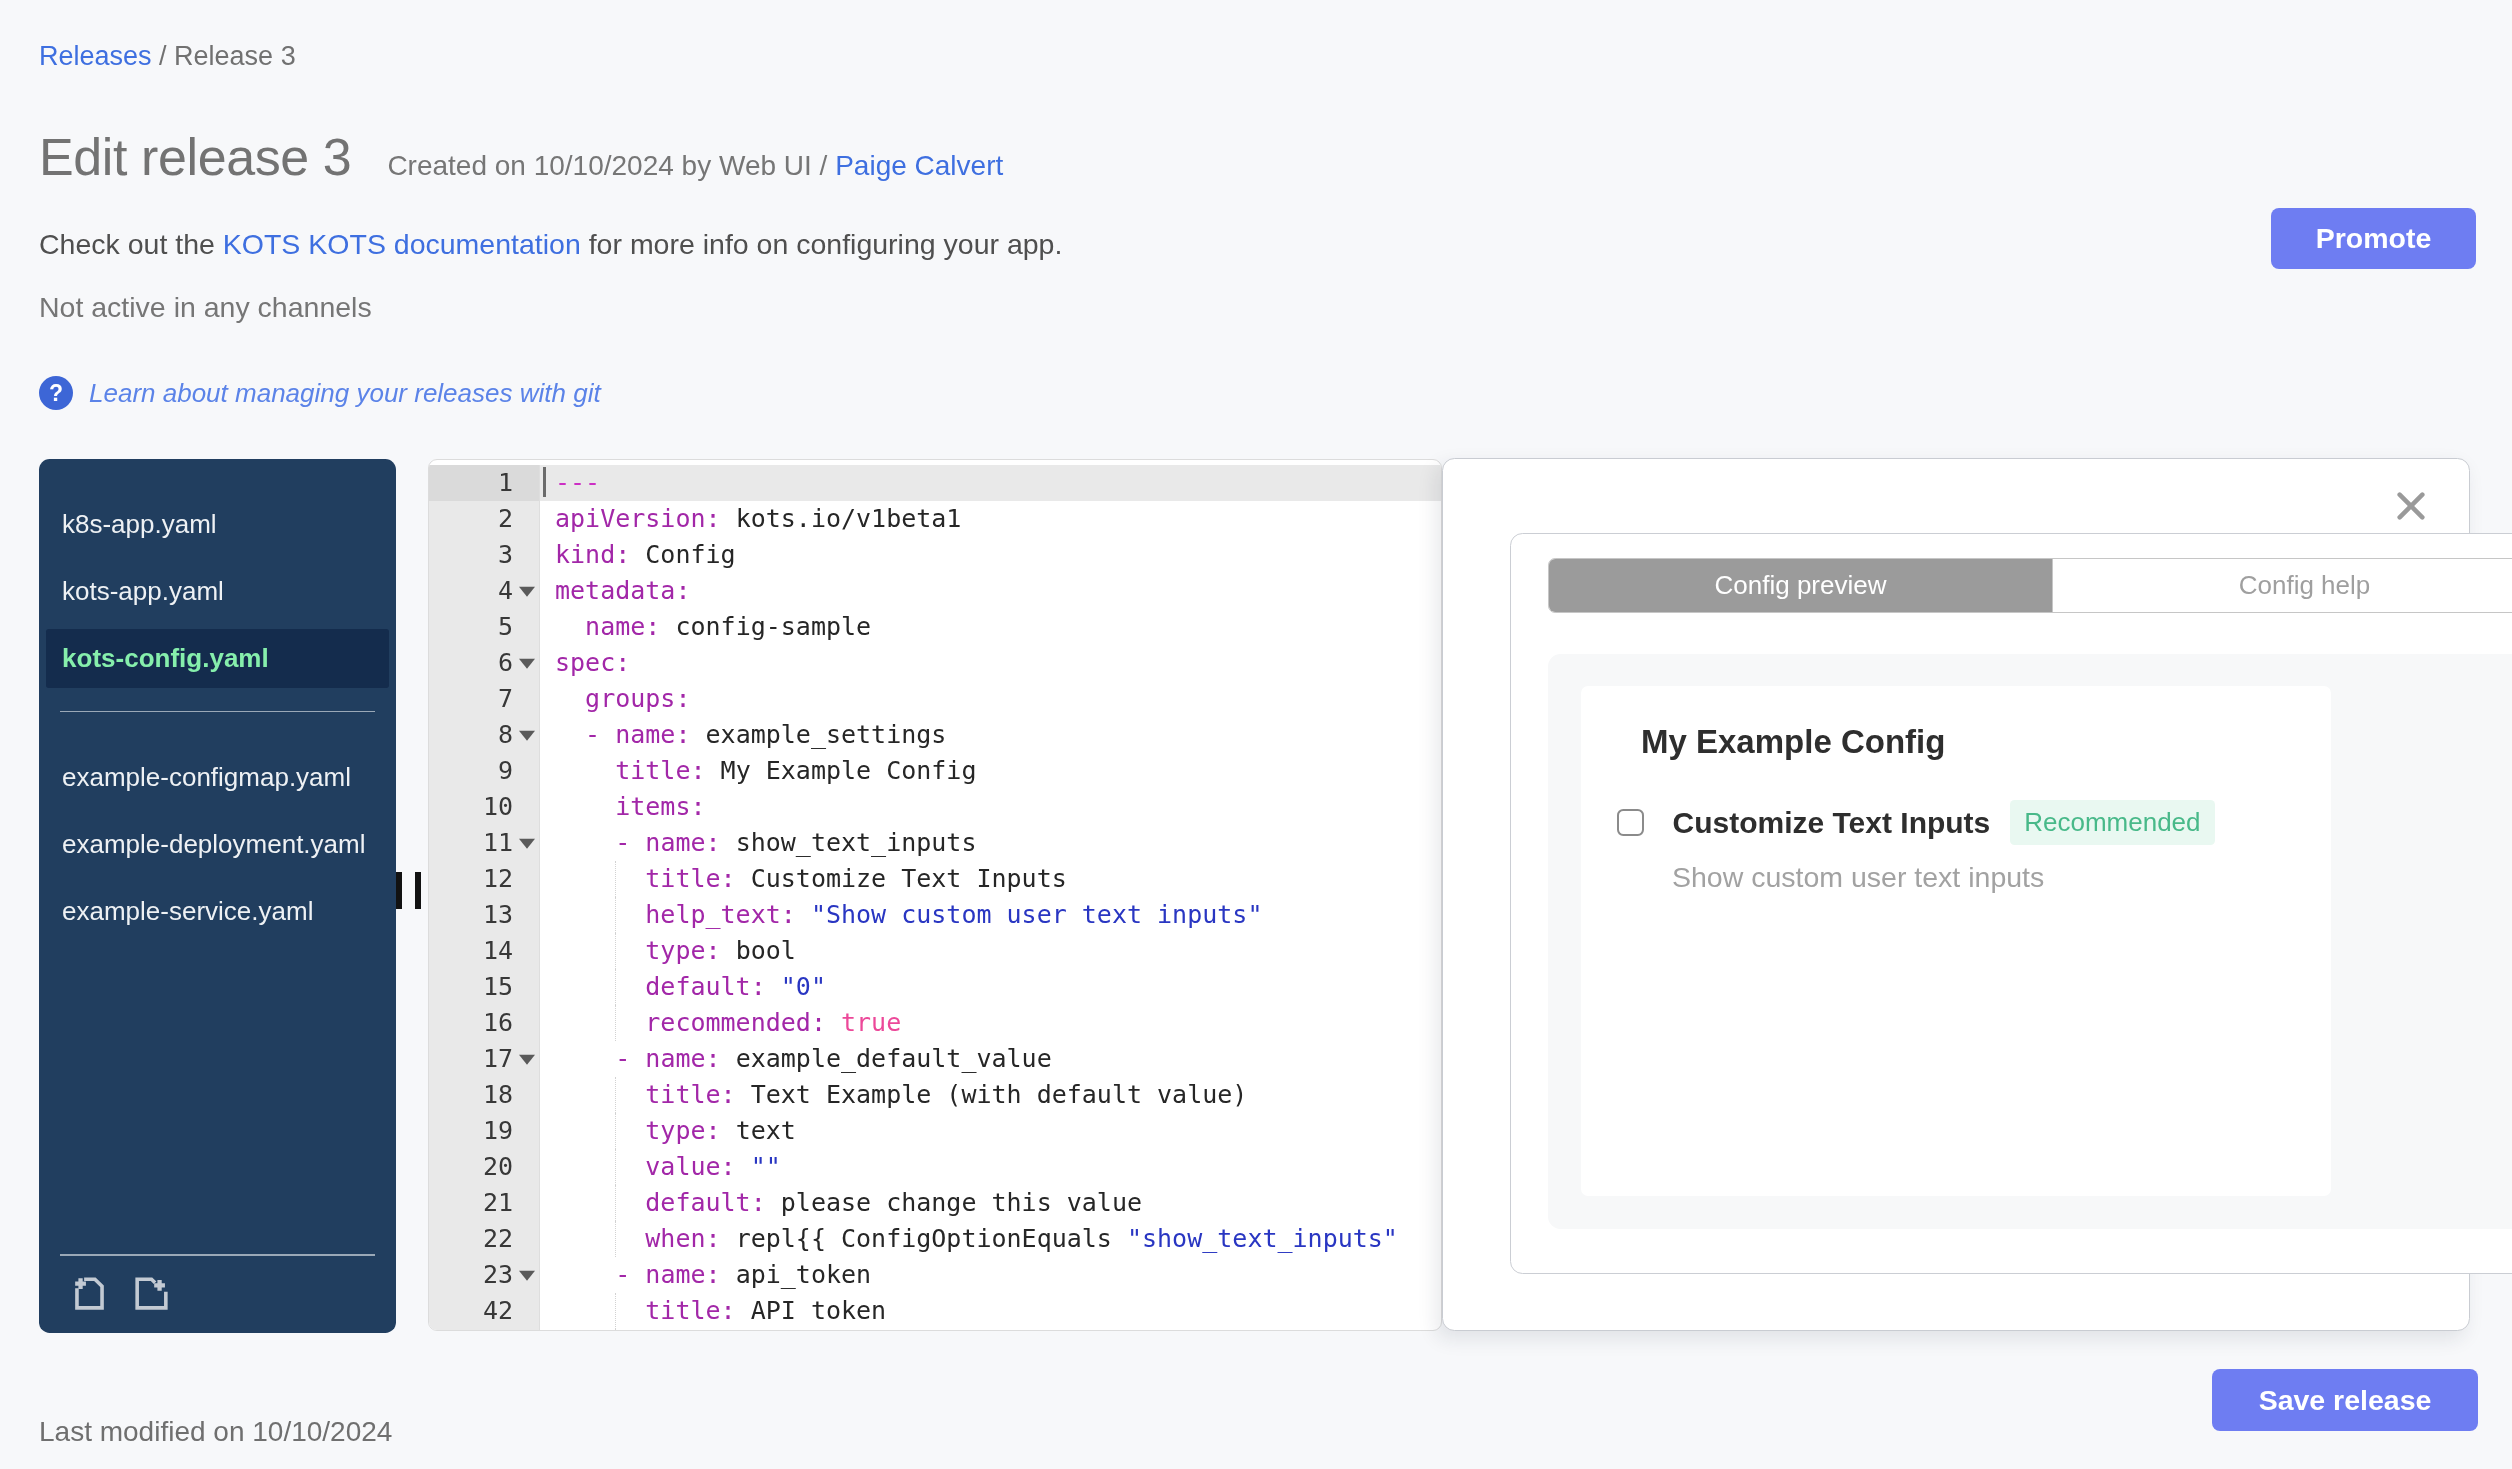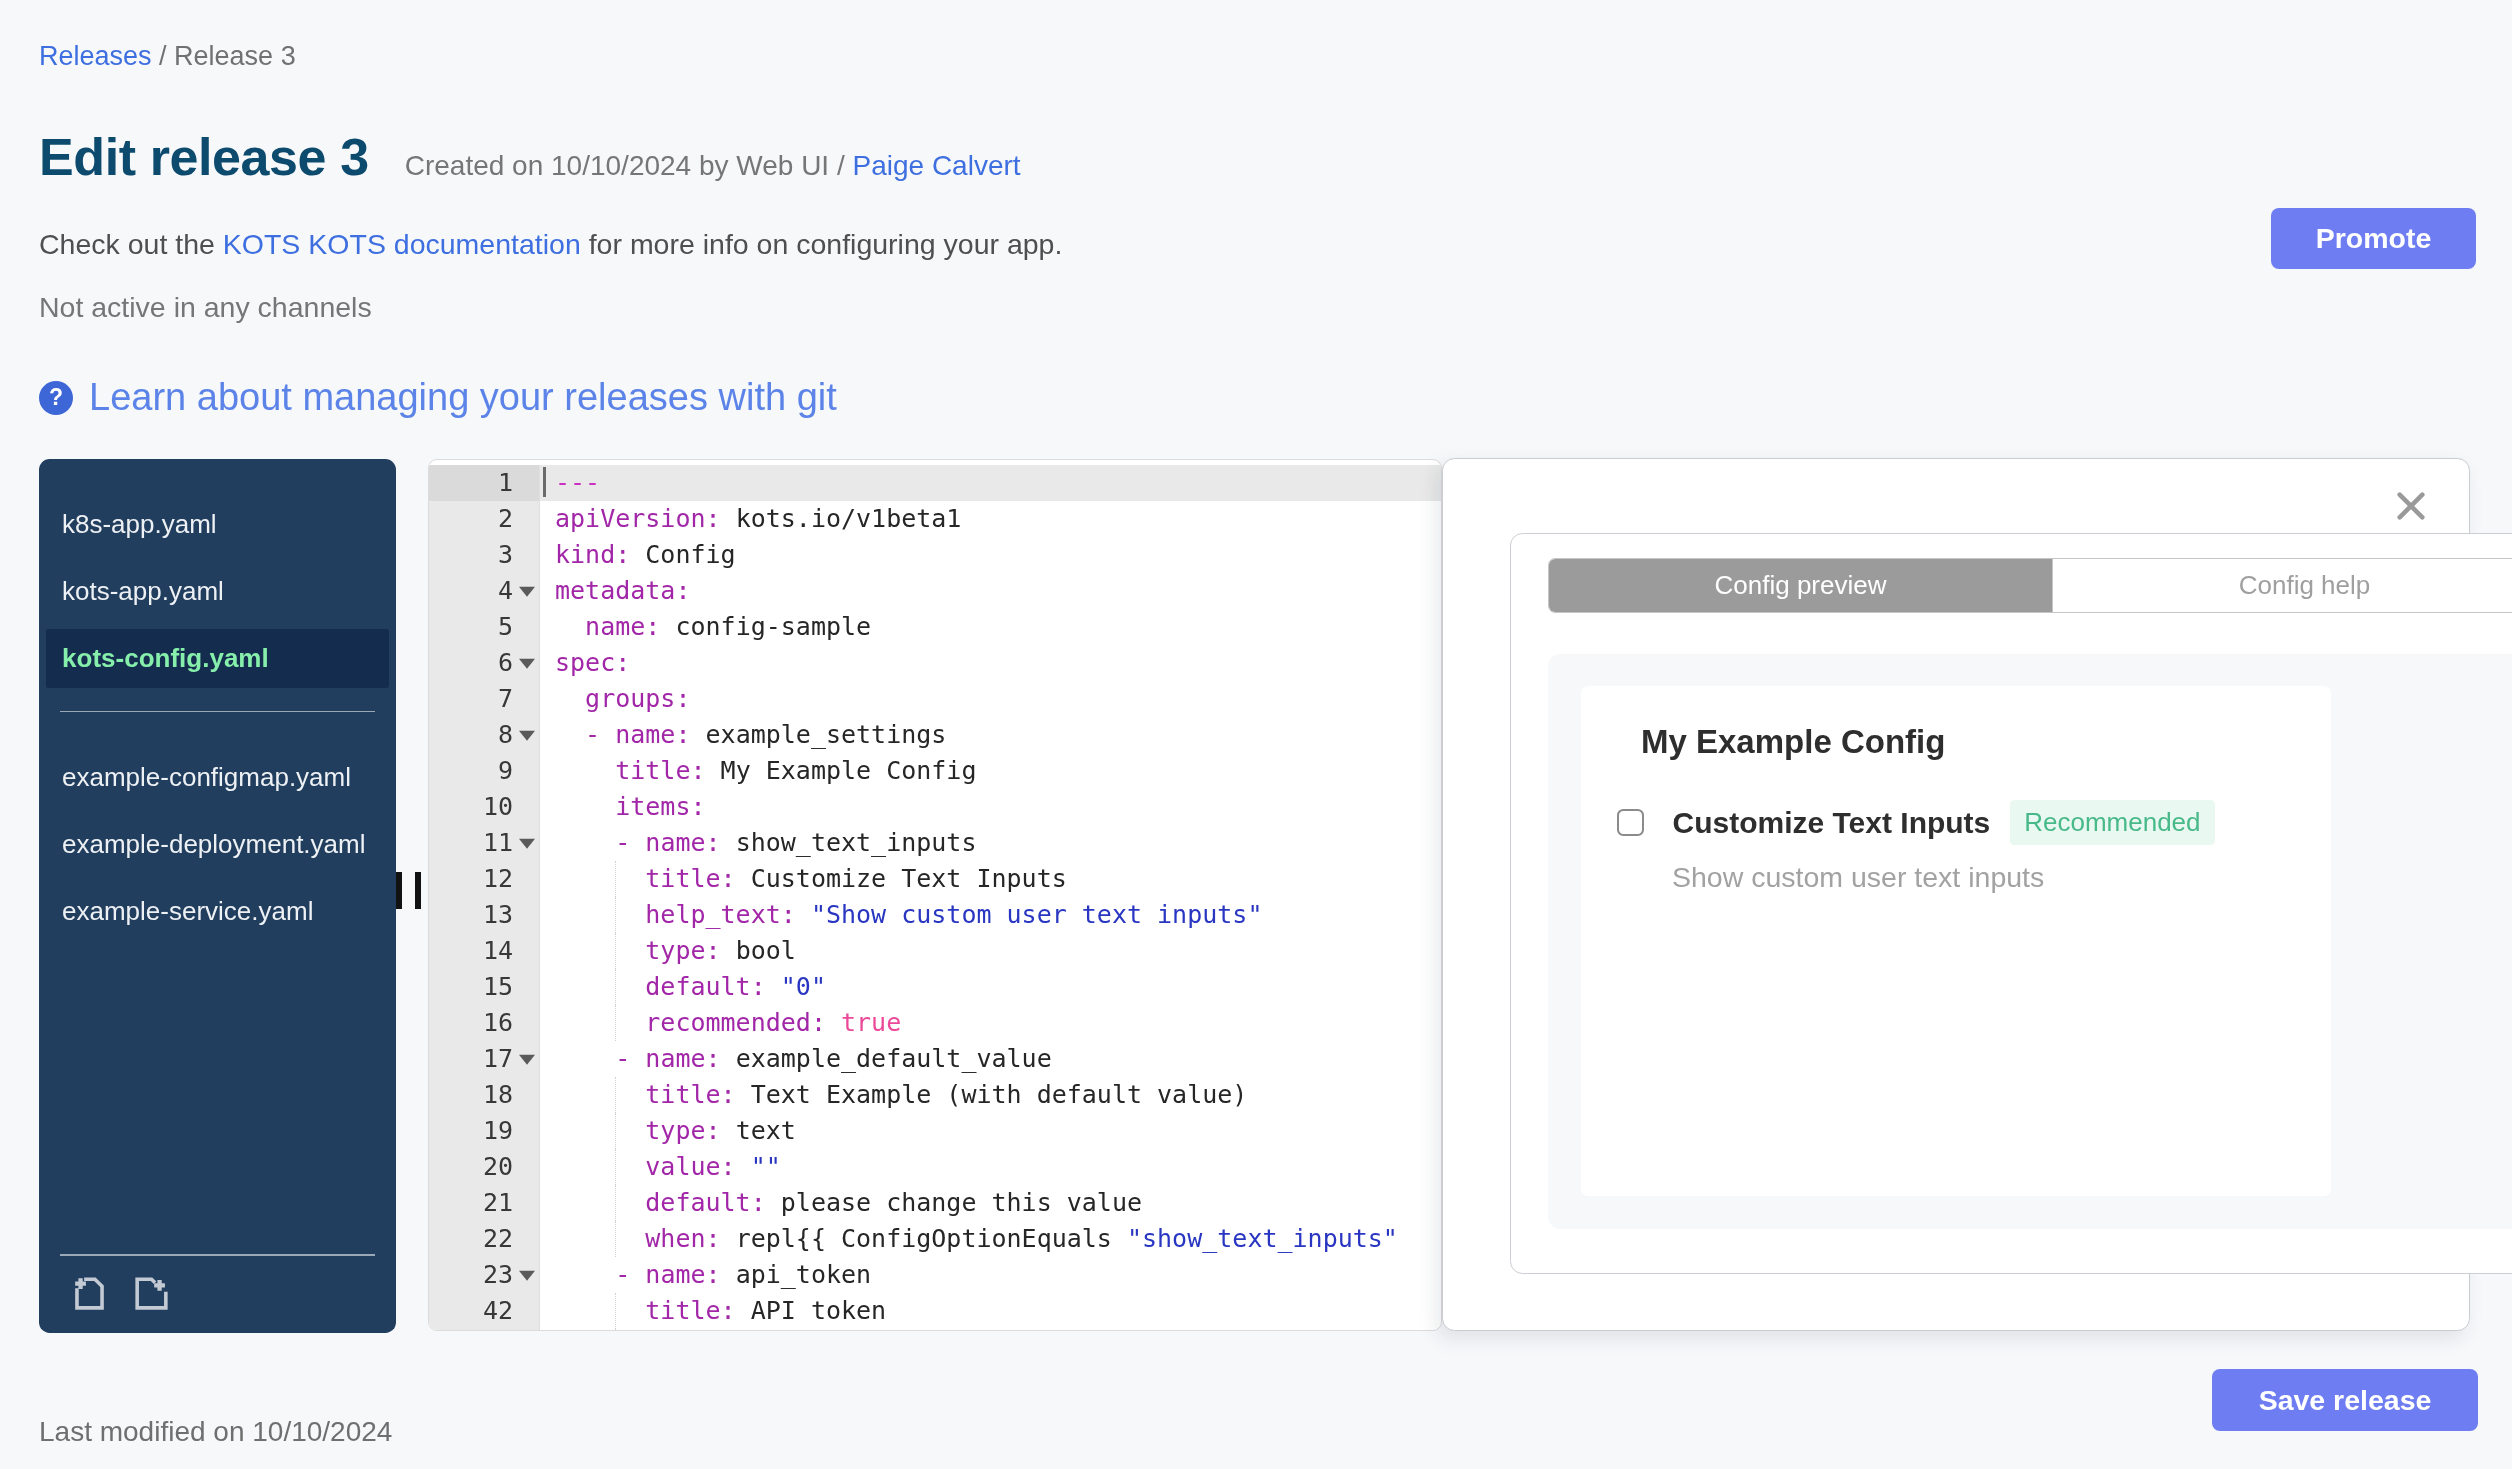--- a/index.html
+++ b/index.html
@@ -3,30 +3,30 @@
 <meta charset="utf-8">
 <style>
   * { margin:0; padding:0; box-sizing:border-box; }
   html,body { width:2512px; height:1469px; }
   body { background:#f7f8fa; font-family:"Liberation Sans", sans-serif; color:#323232; position:relative; overflow:hidden; }
 
   
   .breadcrumb { position:absolute; left:39px; top:41px; font-size:27px; color:#717171; }
   .breadcrumb a { color:#3e6fe0; text-decoration:none; }
   .title-row { position:absolute; left:39px; top:127px; display:flex; align-items:baseline; gap:36px; }
-  .page-title { font-size:52px; font-weight:700; color:#0c4a6e; letter-spacing:-0.4px; }
+  .page-title { font-size:52px; font-weight:400; color:#737373; letter-spacing:-0.4px; }
   .created { font-size:28px; color:#767676; }
   .created a { color:#3e6fe0; text-decoration:none; }
   .doc-line { position:absolute; left:39px; top:228px; font-size:28.5px; color:#4f4f4f; }
   .doc-line a { color:#3e6fe0; text-decoration:none; }
   .channel-status { position:absolute; left:39px; top:291px; font-size:28.5px; color:#767676; }
   .git-row { position:absolute; left:39px; top:376px; display:flex; align-items:center; gap:16px; }
   .q-icon { width:34px; height:34px; border-radius:50%; background:#3d66d6; color:#fff; font-size:23px; font-weight:700;
             display:flex; align-items:center; justify-content:center; }
-  .git-link { font-size:38px; color:#5b83e8; text-decoration:none; }
+  .git-link { font-size:26px; color:#5b83e8; text-decoration:none;font-style:italic; }
   .promote-btn { position:absolute; left:2271px; top:208px; width:205px; height:61px; background:#6e7df2; color:#fff;
                  border:none; border-radius:8px; font-size:28.5px; font-weight:700; font-family:inherit; cursor:pointer; }
 
   
   .sidebar { position:absolute; left:39px; top:459px; width:357px; height:874px; background:#213e5f; border-radius:10.7px; }
   .files { padding:36px 0 0 0; }
   .sb-item { color:#eef1f4; font-size:26px; line-height:44px; padding:7.1px 27px 7.1px 23px; cursor:pointer; overflow-wrap:break-word; }
   .sb-item + .sb-item { margin-top:9px; }
   .sb-item.selected { background:#142c4d; font-weight:700; color:#86efac; margin-left:7.1px; margin-right:7.1px;
                       padding-left:16px; border-radius:2.7px; }

